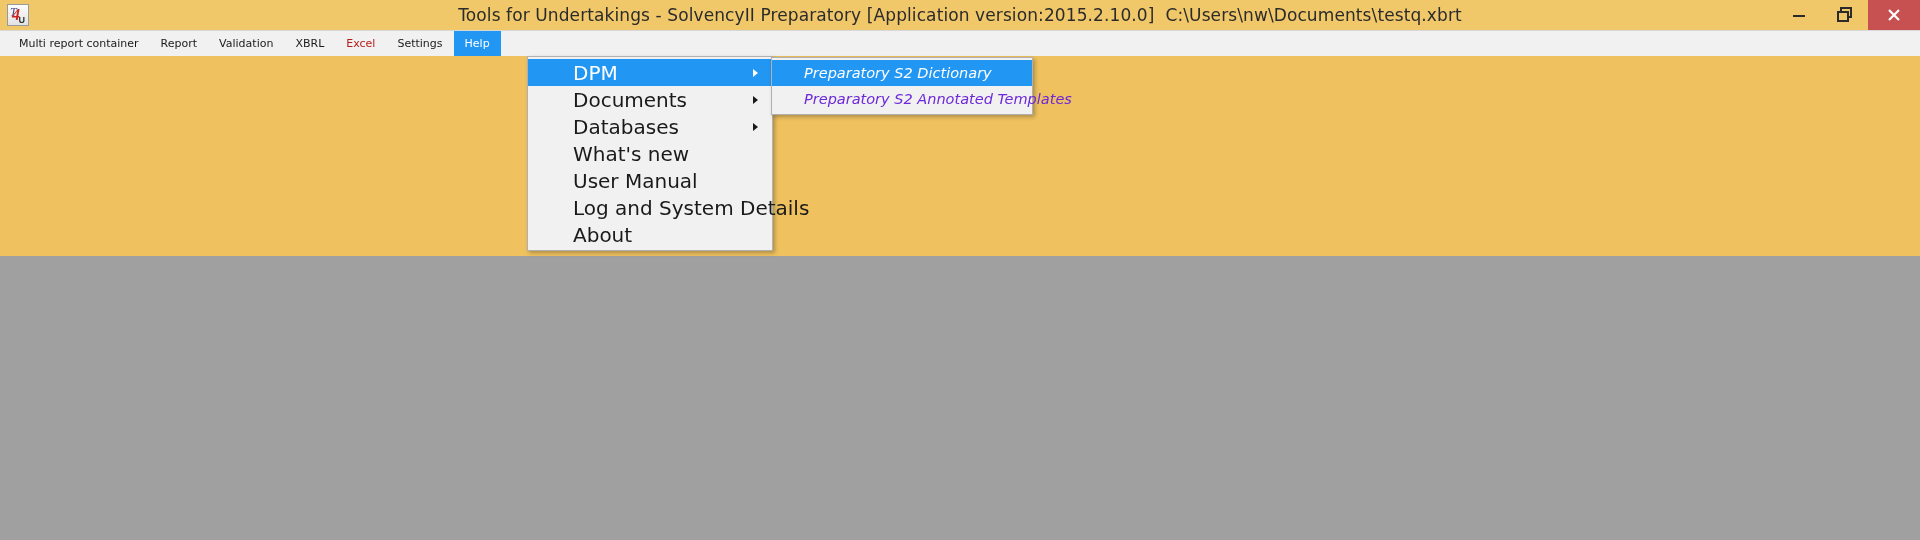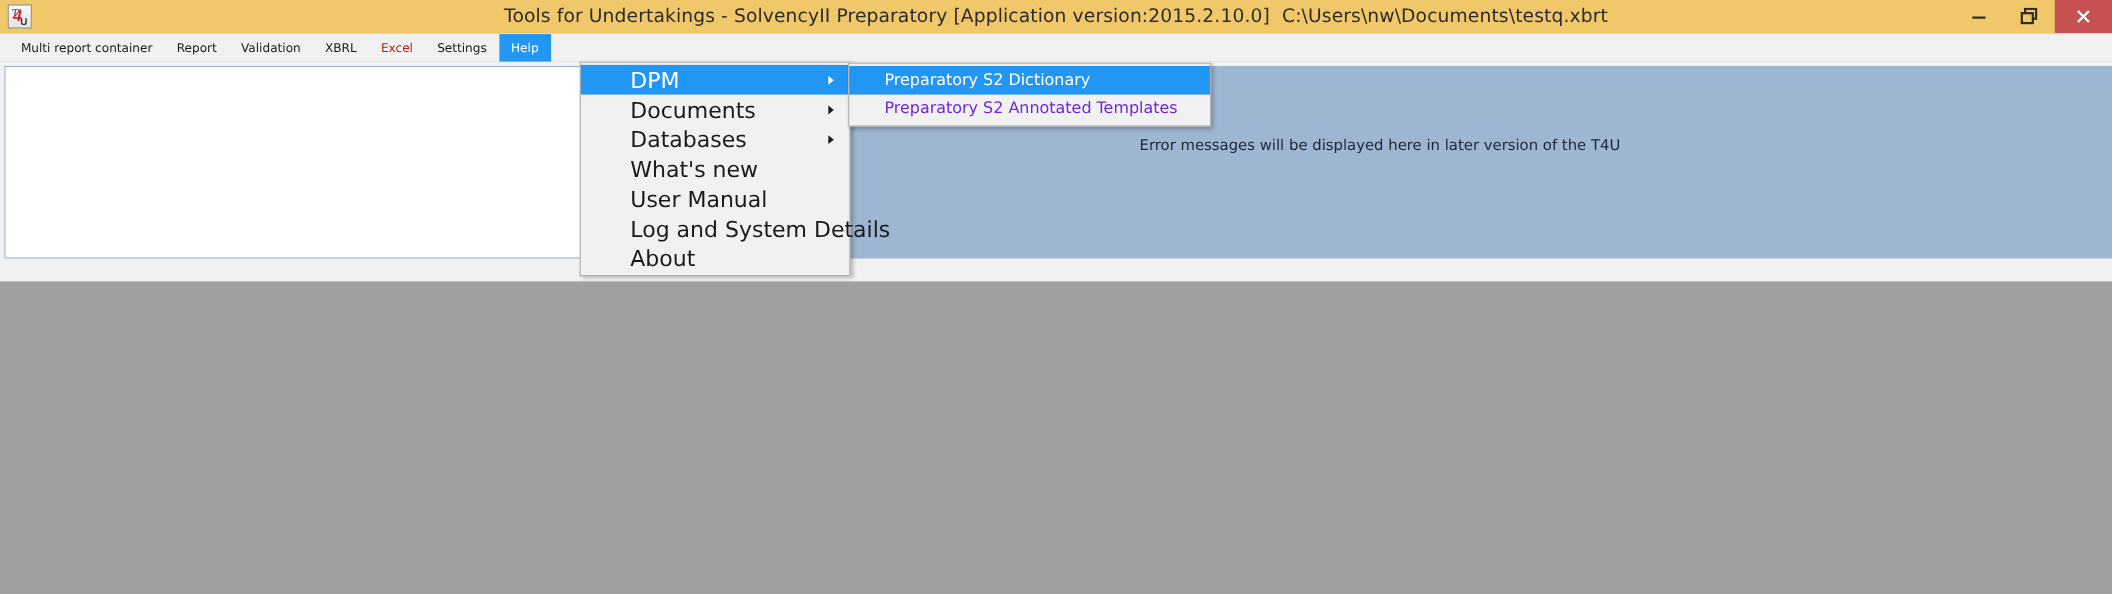--- a/index.html
+++ b/index.html
@@ -202,27 +202,28 @@
     border-top: 4px solid transparent;
     border-bottom: 4px solid transparent;
   }
   .dd-item.highlight .dd-arrow { border-left-color: #ffffff; }
 
   
   #dpm-submenu {
     position: absolute;
     left: 771px;
     top: 57px;
-    width: 330px;
+    width: 262px;
     background: #f1f1f1;
     border: 1px solid #b0b0b0;
     box-shadow: 2px 2px 4px rgba(0,0,0,0.28);
     box-sizing: border-box;
     padding: 2px 0;
     z-index: 70;
+    font-style: italic;
   }
   .sub-item {
     height: 26px;
     display: flex;
     align-items: center;
     padding-left: 32px;
     font-size: 14.5px;
     color: #6d28d9;
     box-sizing: border-box;
     white-space: nowrap;
@@ -280,26 +281,20 @@
   <div id="menubar">
     <div class="menu-item">Multi report container</div>
     <div class="menu-item">Report</div>
     <div class="menu-item">Validation</div>
     <div class="menu-item">XBRL</div>
     <div class="menu-item disabled">Excel</div>
     <div class="menu-item">Settings</div>
     <div class="menu-item active">Help</div>
   </div>
 
-  <div id="client-area">
-    <div id="left-panel"></div>
-    <div id="error-panel">
-      <div id="error-message">Error messages will be displayed here in later version of the T4U</div>
-    </div>
-  </div>
 
   <div id="help-dropdown">
     <div class="dd-item highlight">
       <span>DPM</span>
       <span class="dd-arrow"></span>
     </div>
     <div class="dd-item">
       <span>Documents</span>
       <span class="dd-arrow"></span>
     </div>

